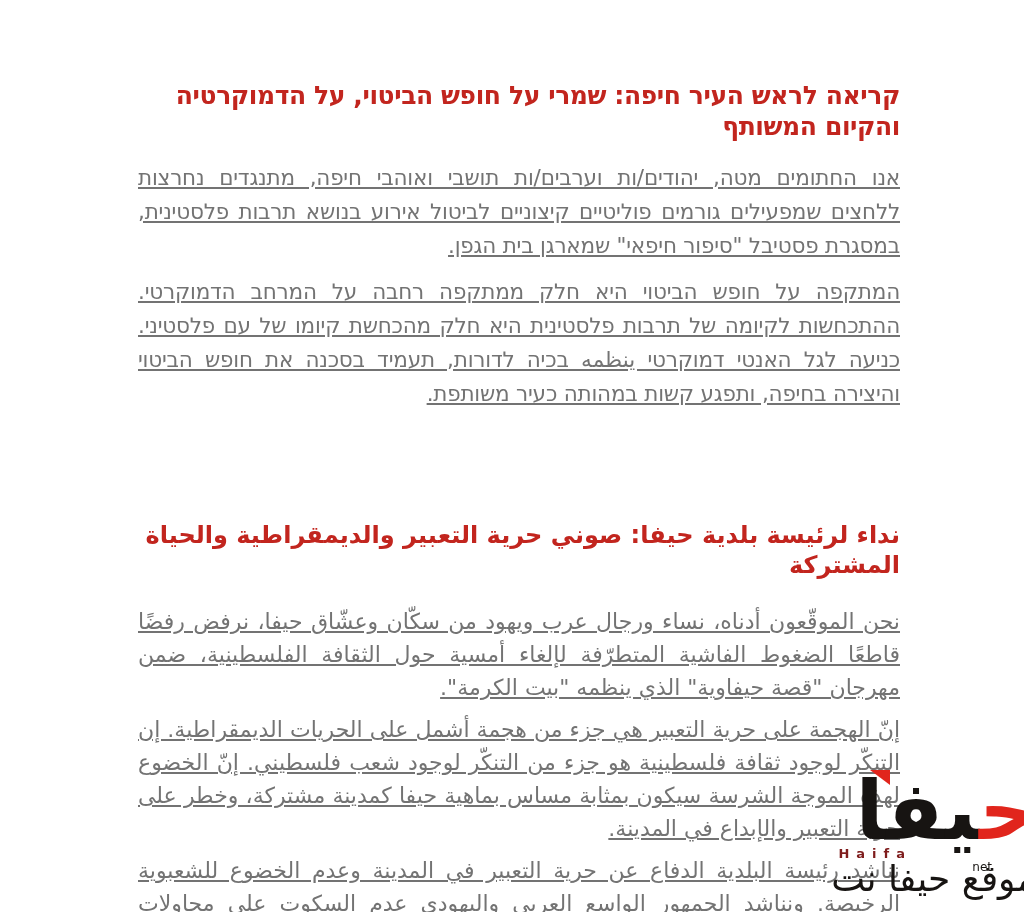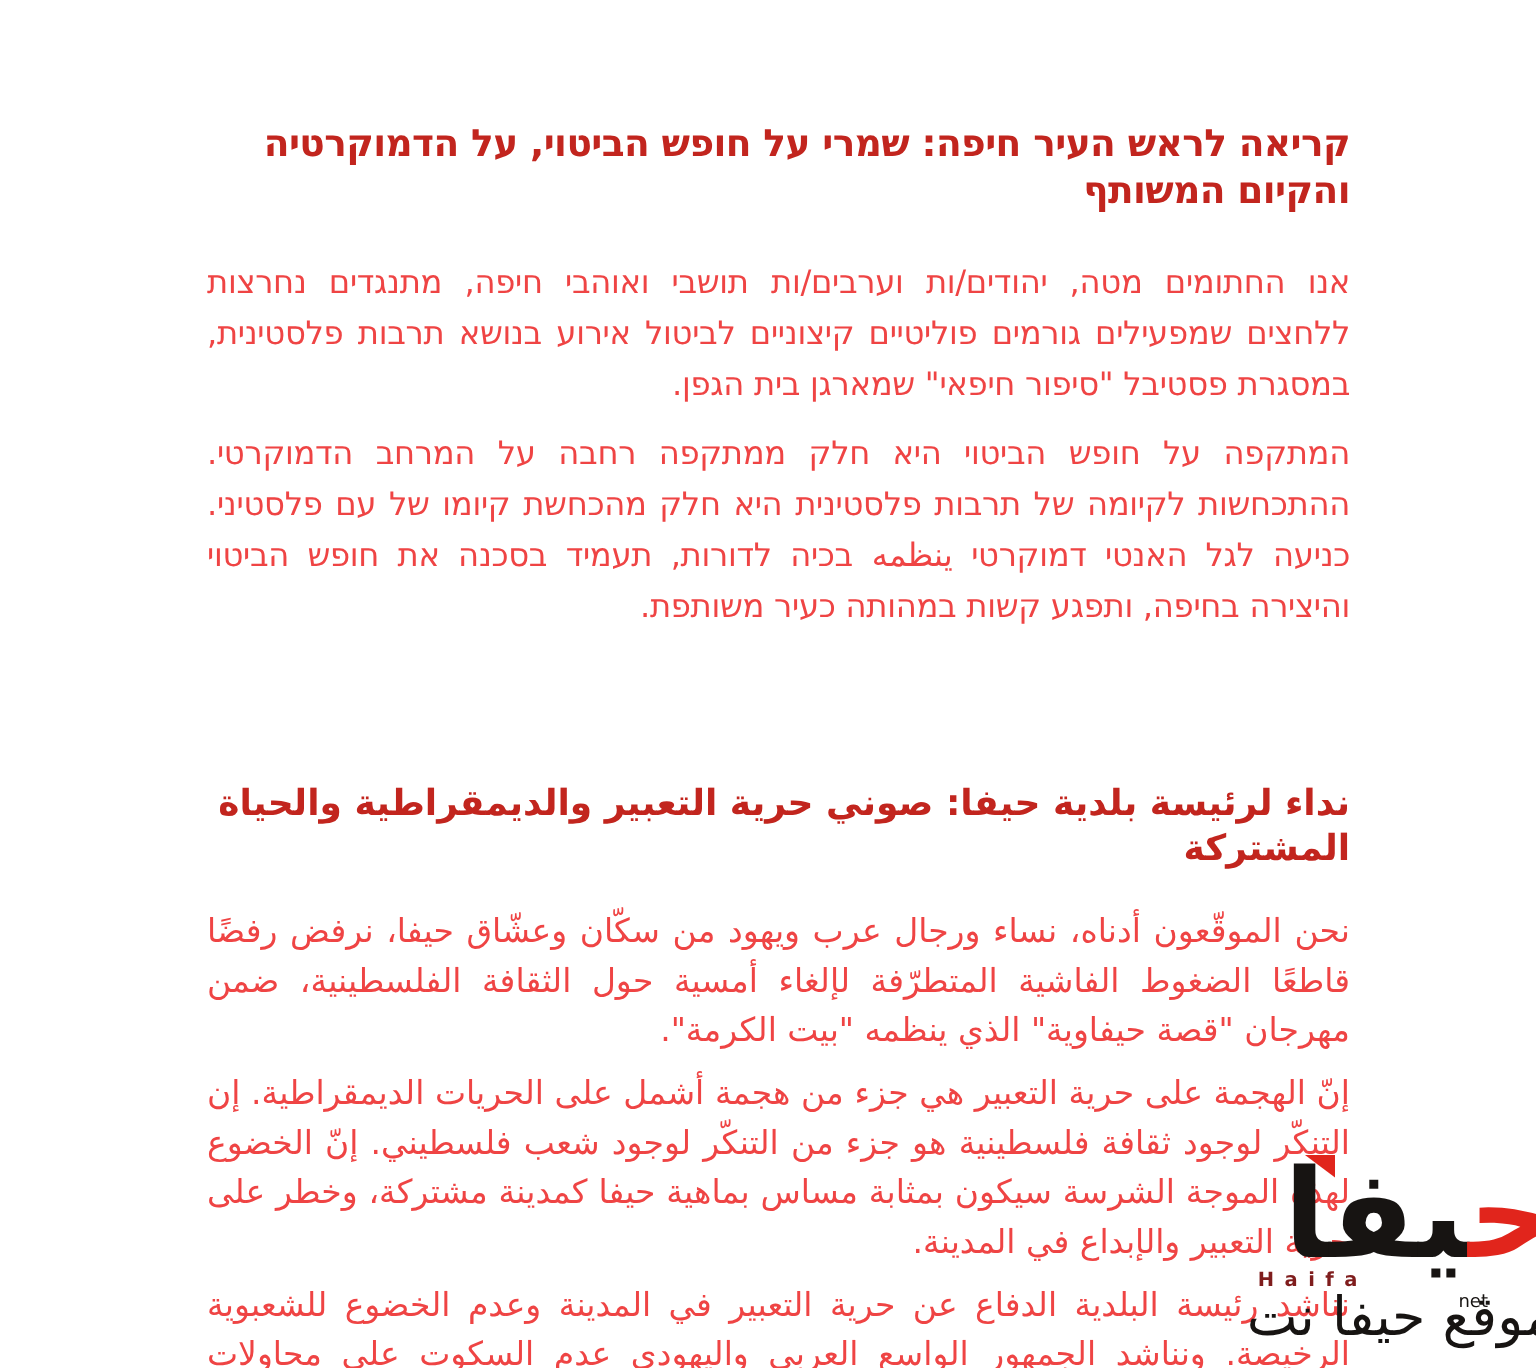--- a/index.html
+++ b/index.html
@@ -20,31 +20,32 @@
     width:762px;
     direction:rtl;
   }
   .heb-section { top:80px; }
   .ara-section { top:520px; }
 
   .headline {
     color:#c2251e;
     font-weight:bold;
     line-height:1.25;
-    margin-bottom:29px;
+    margin-bottom:18px;
     text-align:right;
     letter-spacing:-0.4px;
   }
   .heb-section .headline { font-size:25px; }
   .ara-section .headline { font-size:24px; margin-bottom:25px; }
 
   .para {
     text-align:justify;
-    color:#ef4444;
+    color:#737373;
     letter-spacing:-0.2px;
+    text-decoration:underline;
   }
   .heb-section .para { font-size:21.5px; line-height:34px; margin-bottom:12px; }
   .ara-section .para { font-size:22px;   line-height:33px; margin-bottom:9px; }
 
   
   .watermark {
     position:absolute;
     right:-14px;
     bottom:6px;
     width:218px;

